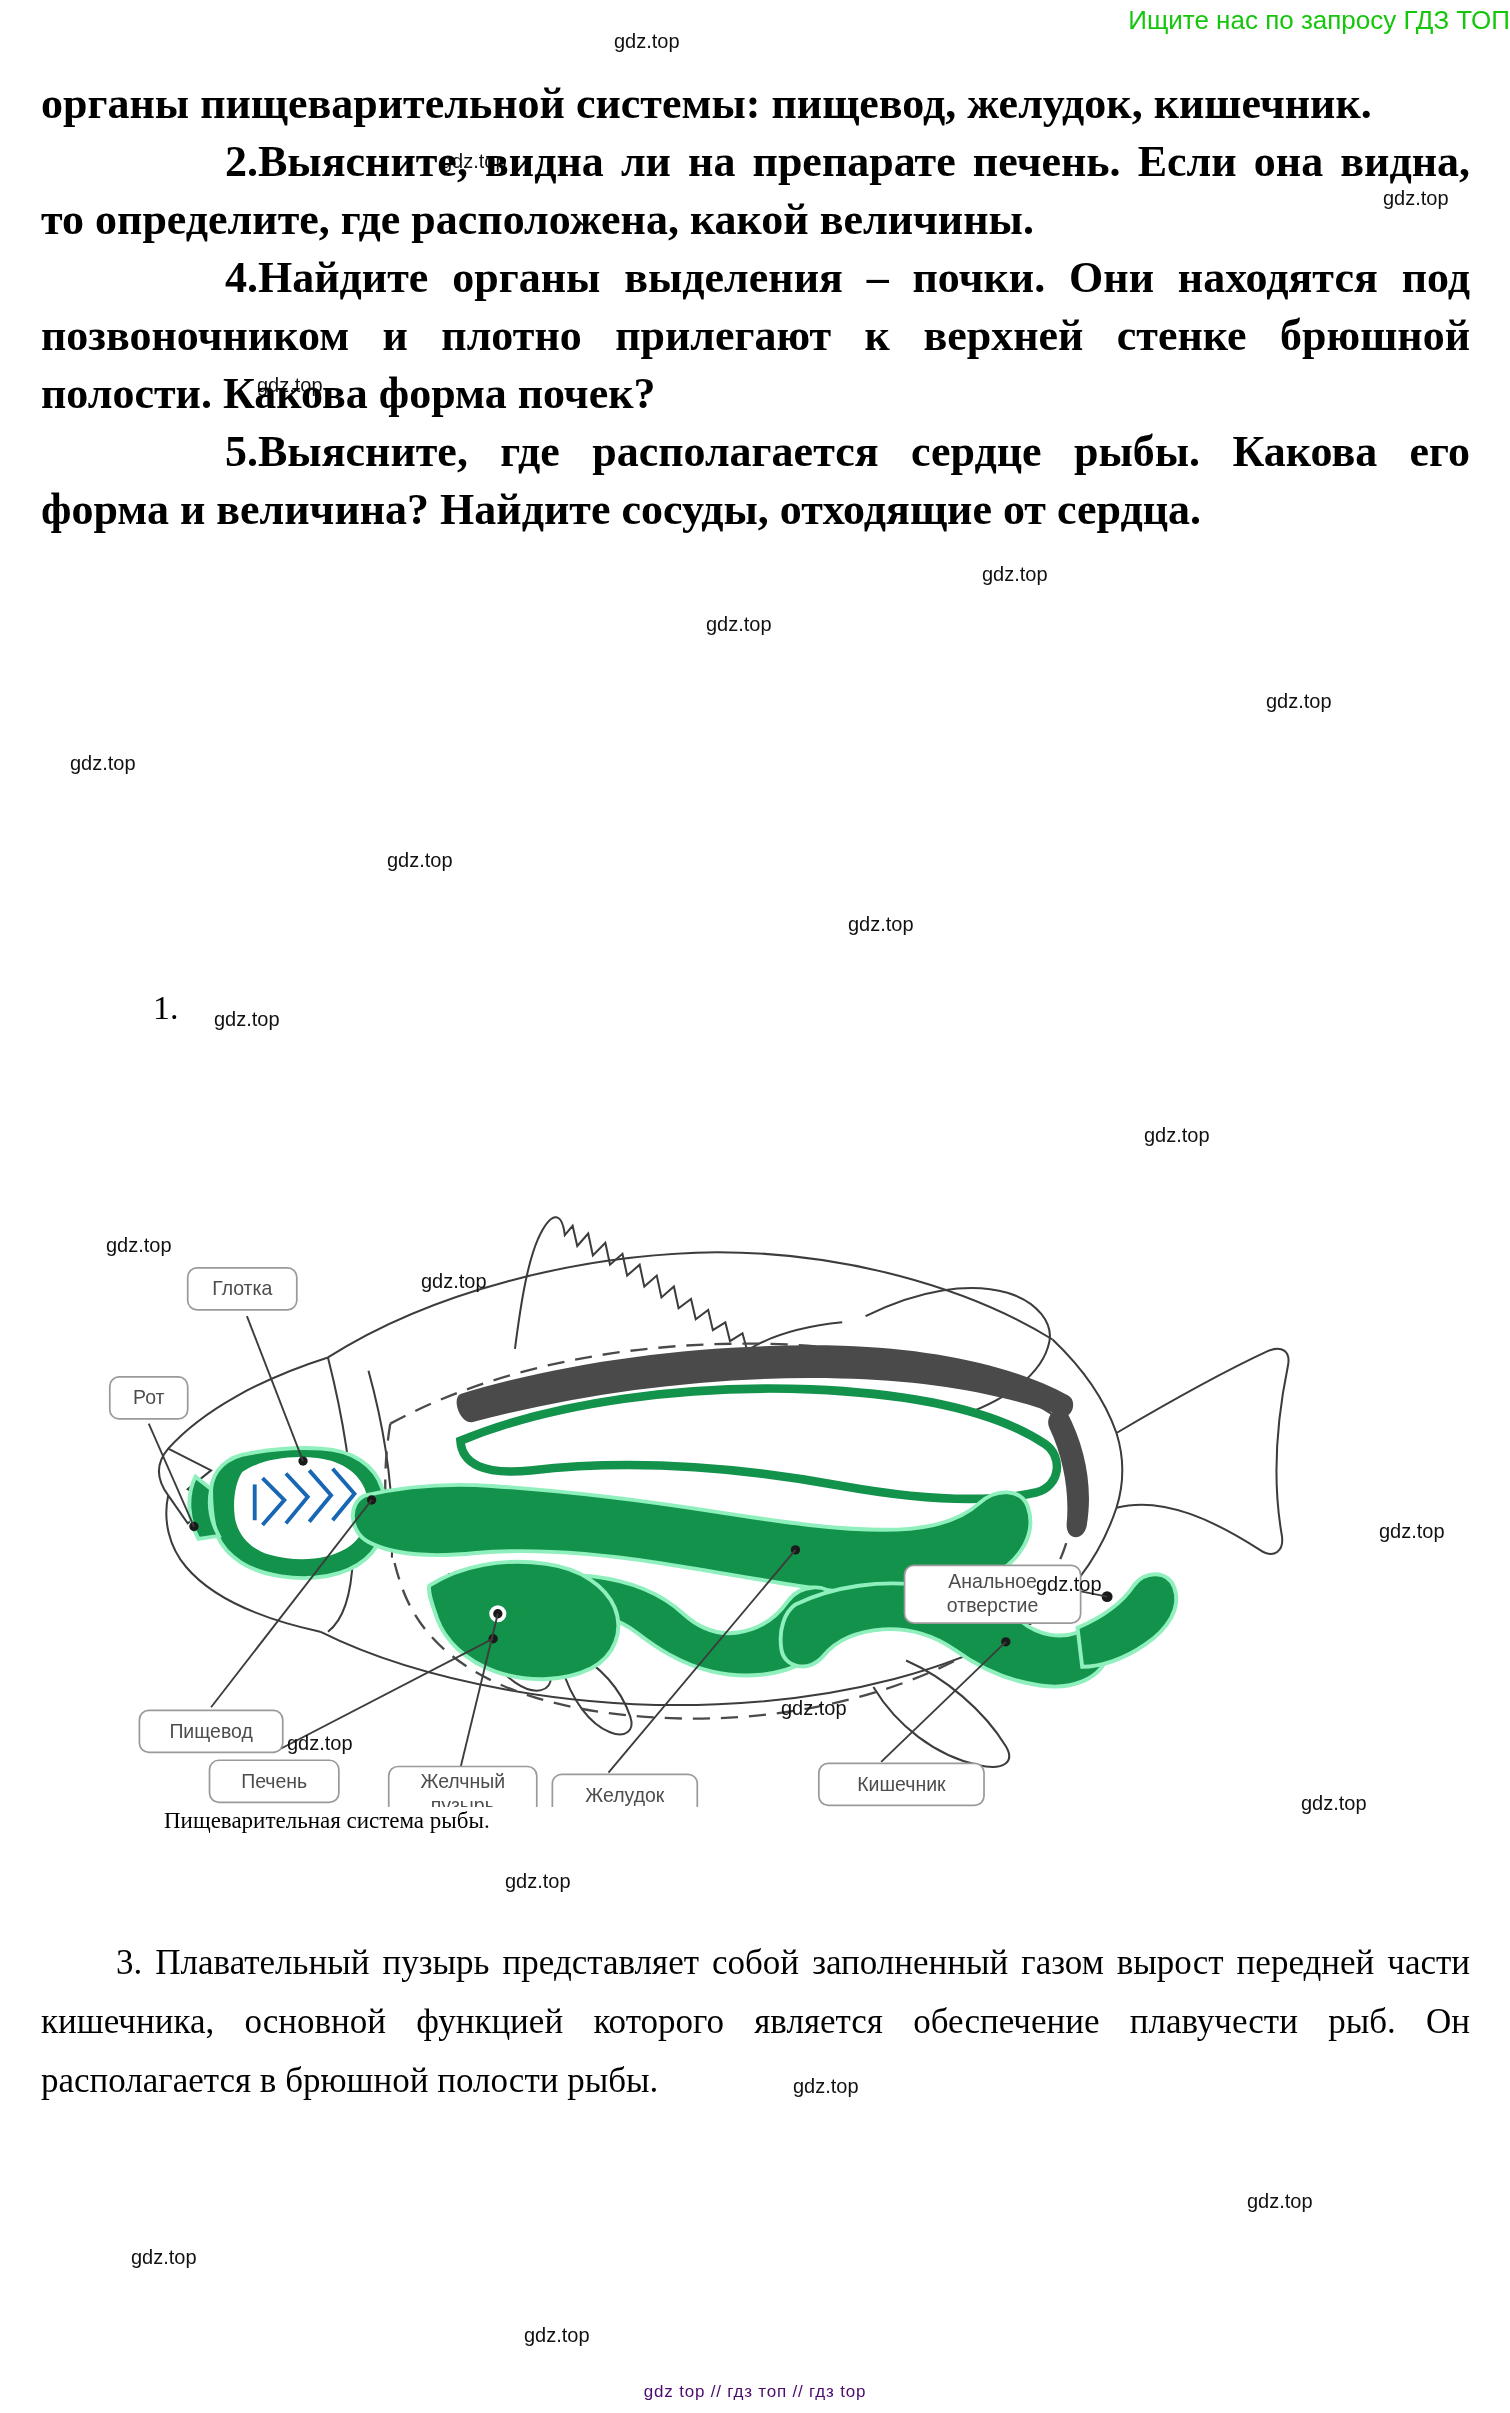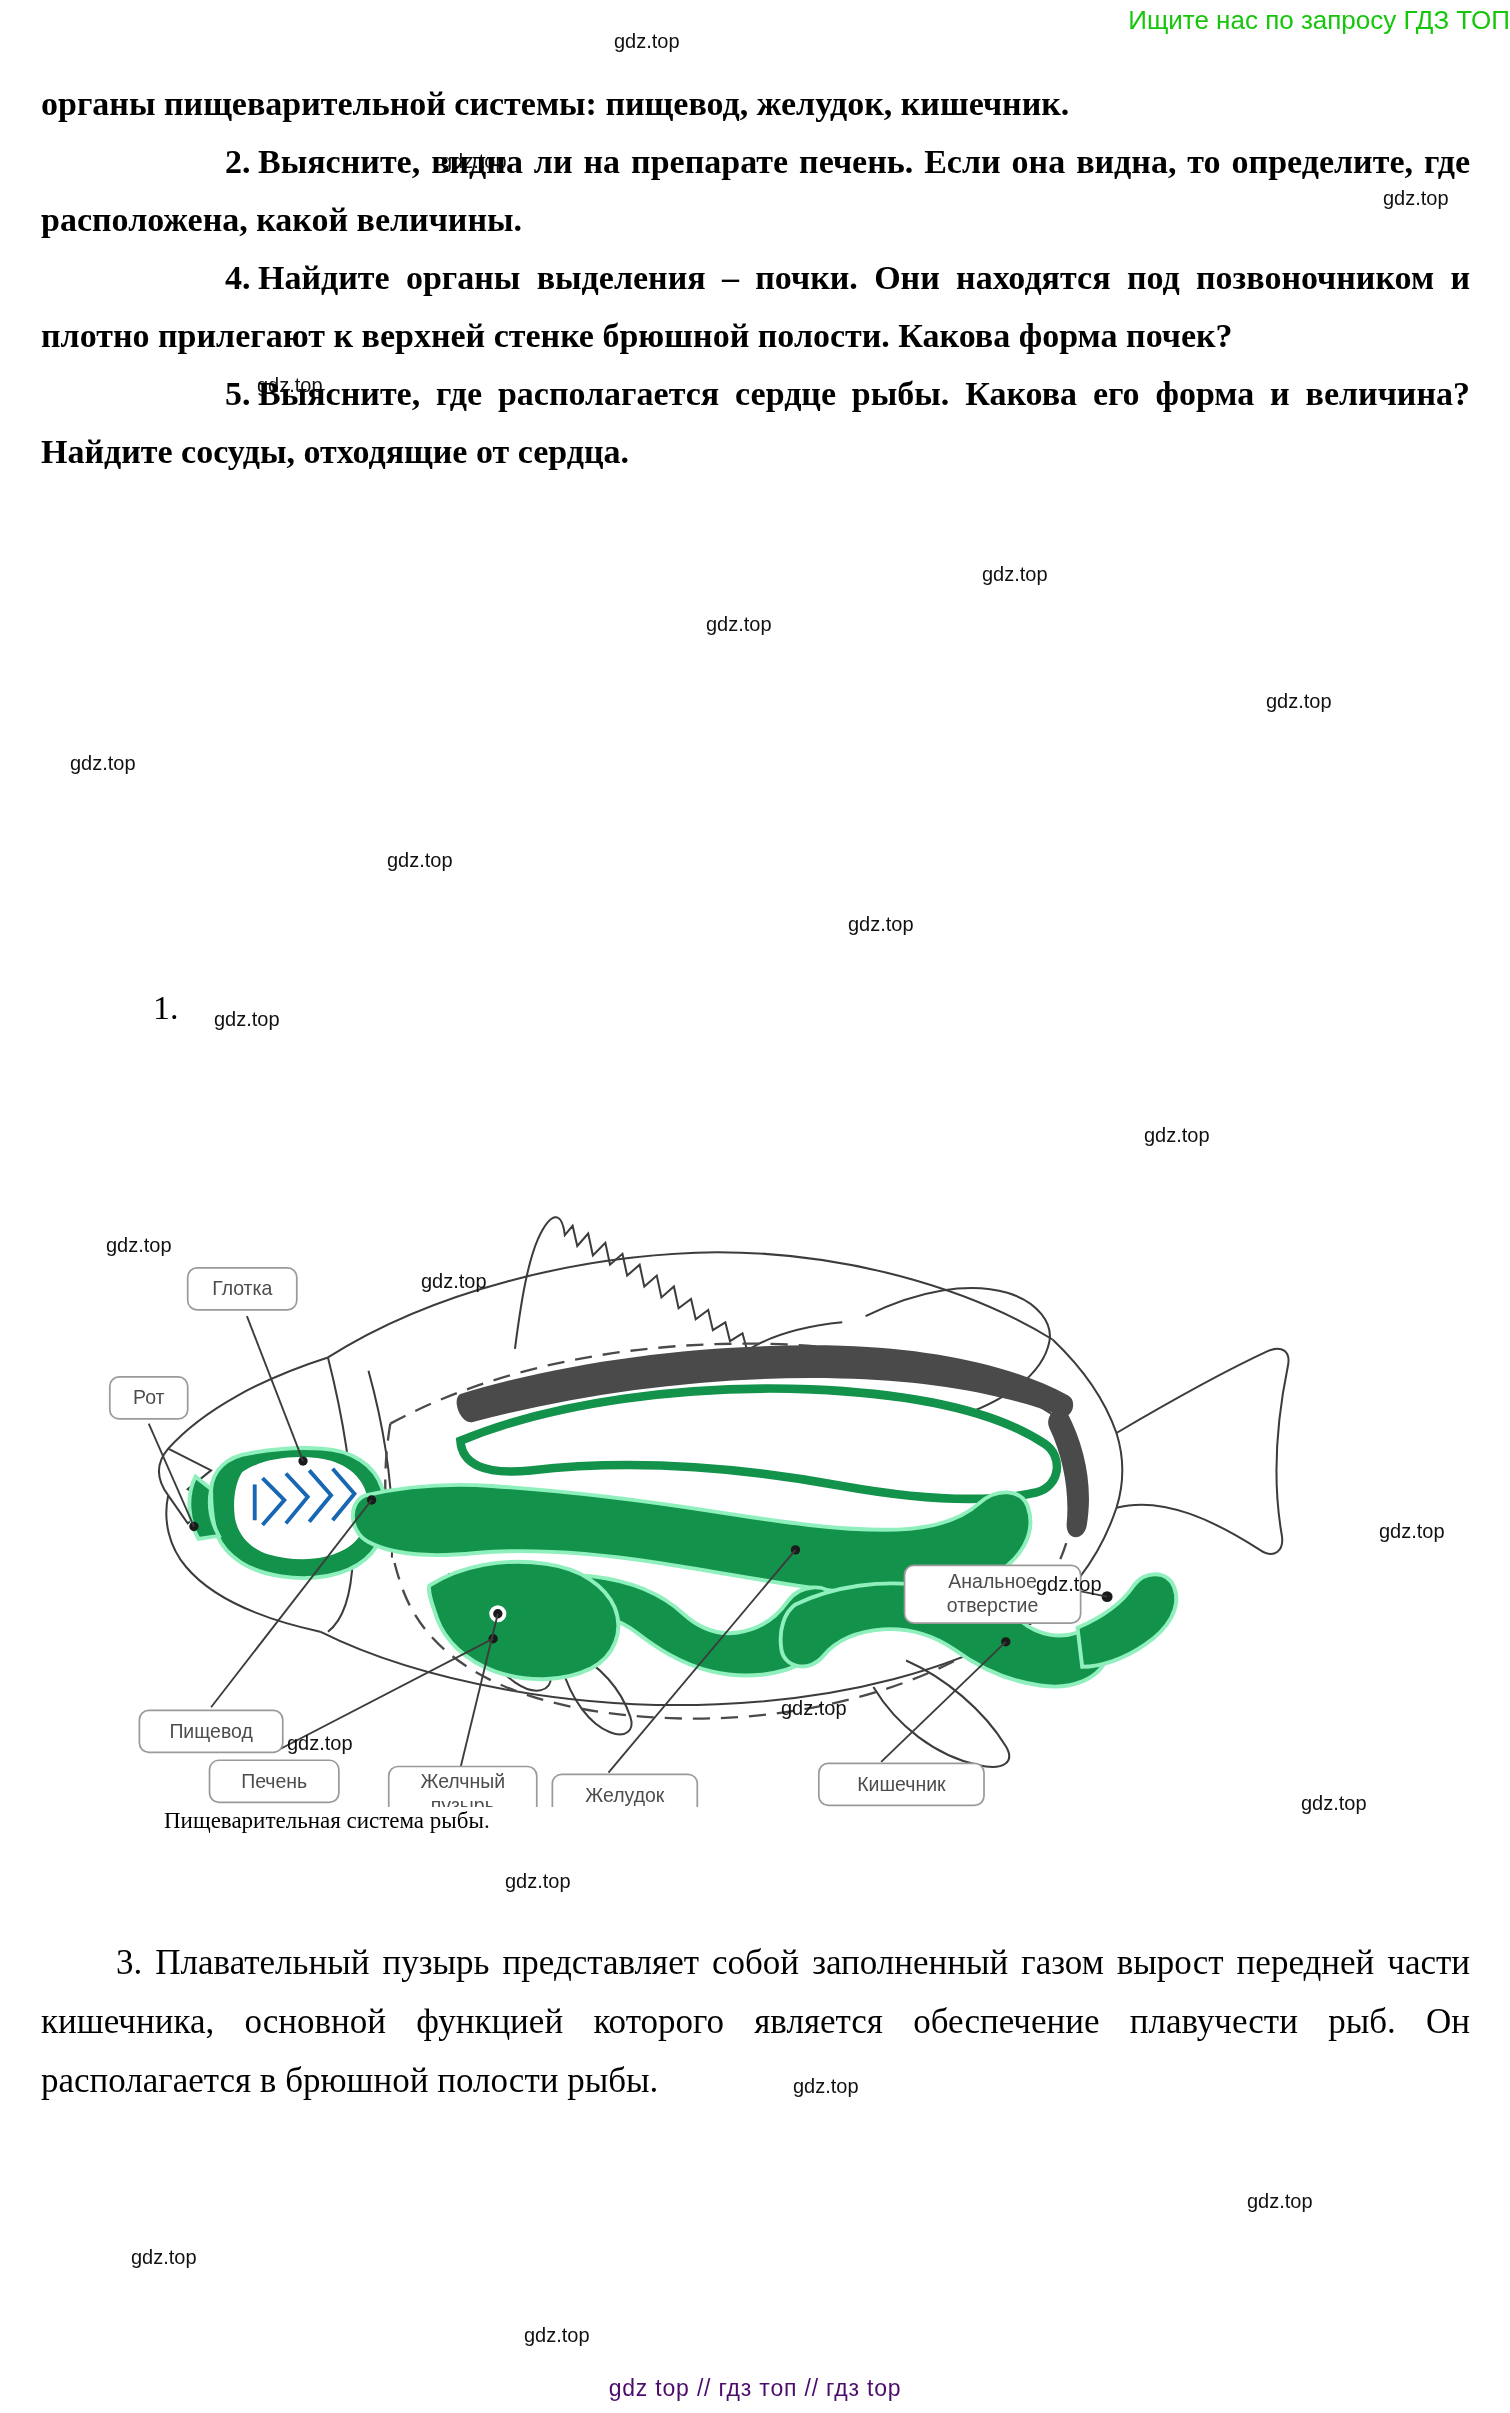--- a/index.html
+++ b/index.html
@@ -40,36 +40,36 @@
   }
 
   
   #site-footer {
     position: absolute;
     bottom: 11px;
     left: 0;
     width: 1510px;
     text-align: center;
     font-family: "Liberation Sans", sans-serif;
-    font-size: 23px;
+    font-size: 17px;
     color: #4b0c6e;
     letter-spacing: 0.8px;
   }
 
   
   #content {
     position: absolute;
     left: 41px;
     top: 75px;
     width: 1429px;
   }
 
   p.body-par {
     margin: 0 0 0 0;
-    font-size: 34px;
+    font-size: 44px;
     line-height: 58px;
     text-align: justify;
     text-justify: inter-word;
     font-weight: bold;
     letter-spacing: 0px;
   }
   p.body-par.first { text-indent: 0; }
   p.body-par.num   { text-indent: 92px; }
 
   p.answer-par {

